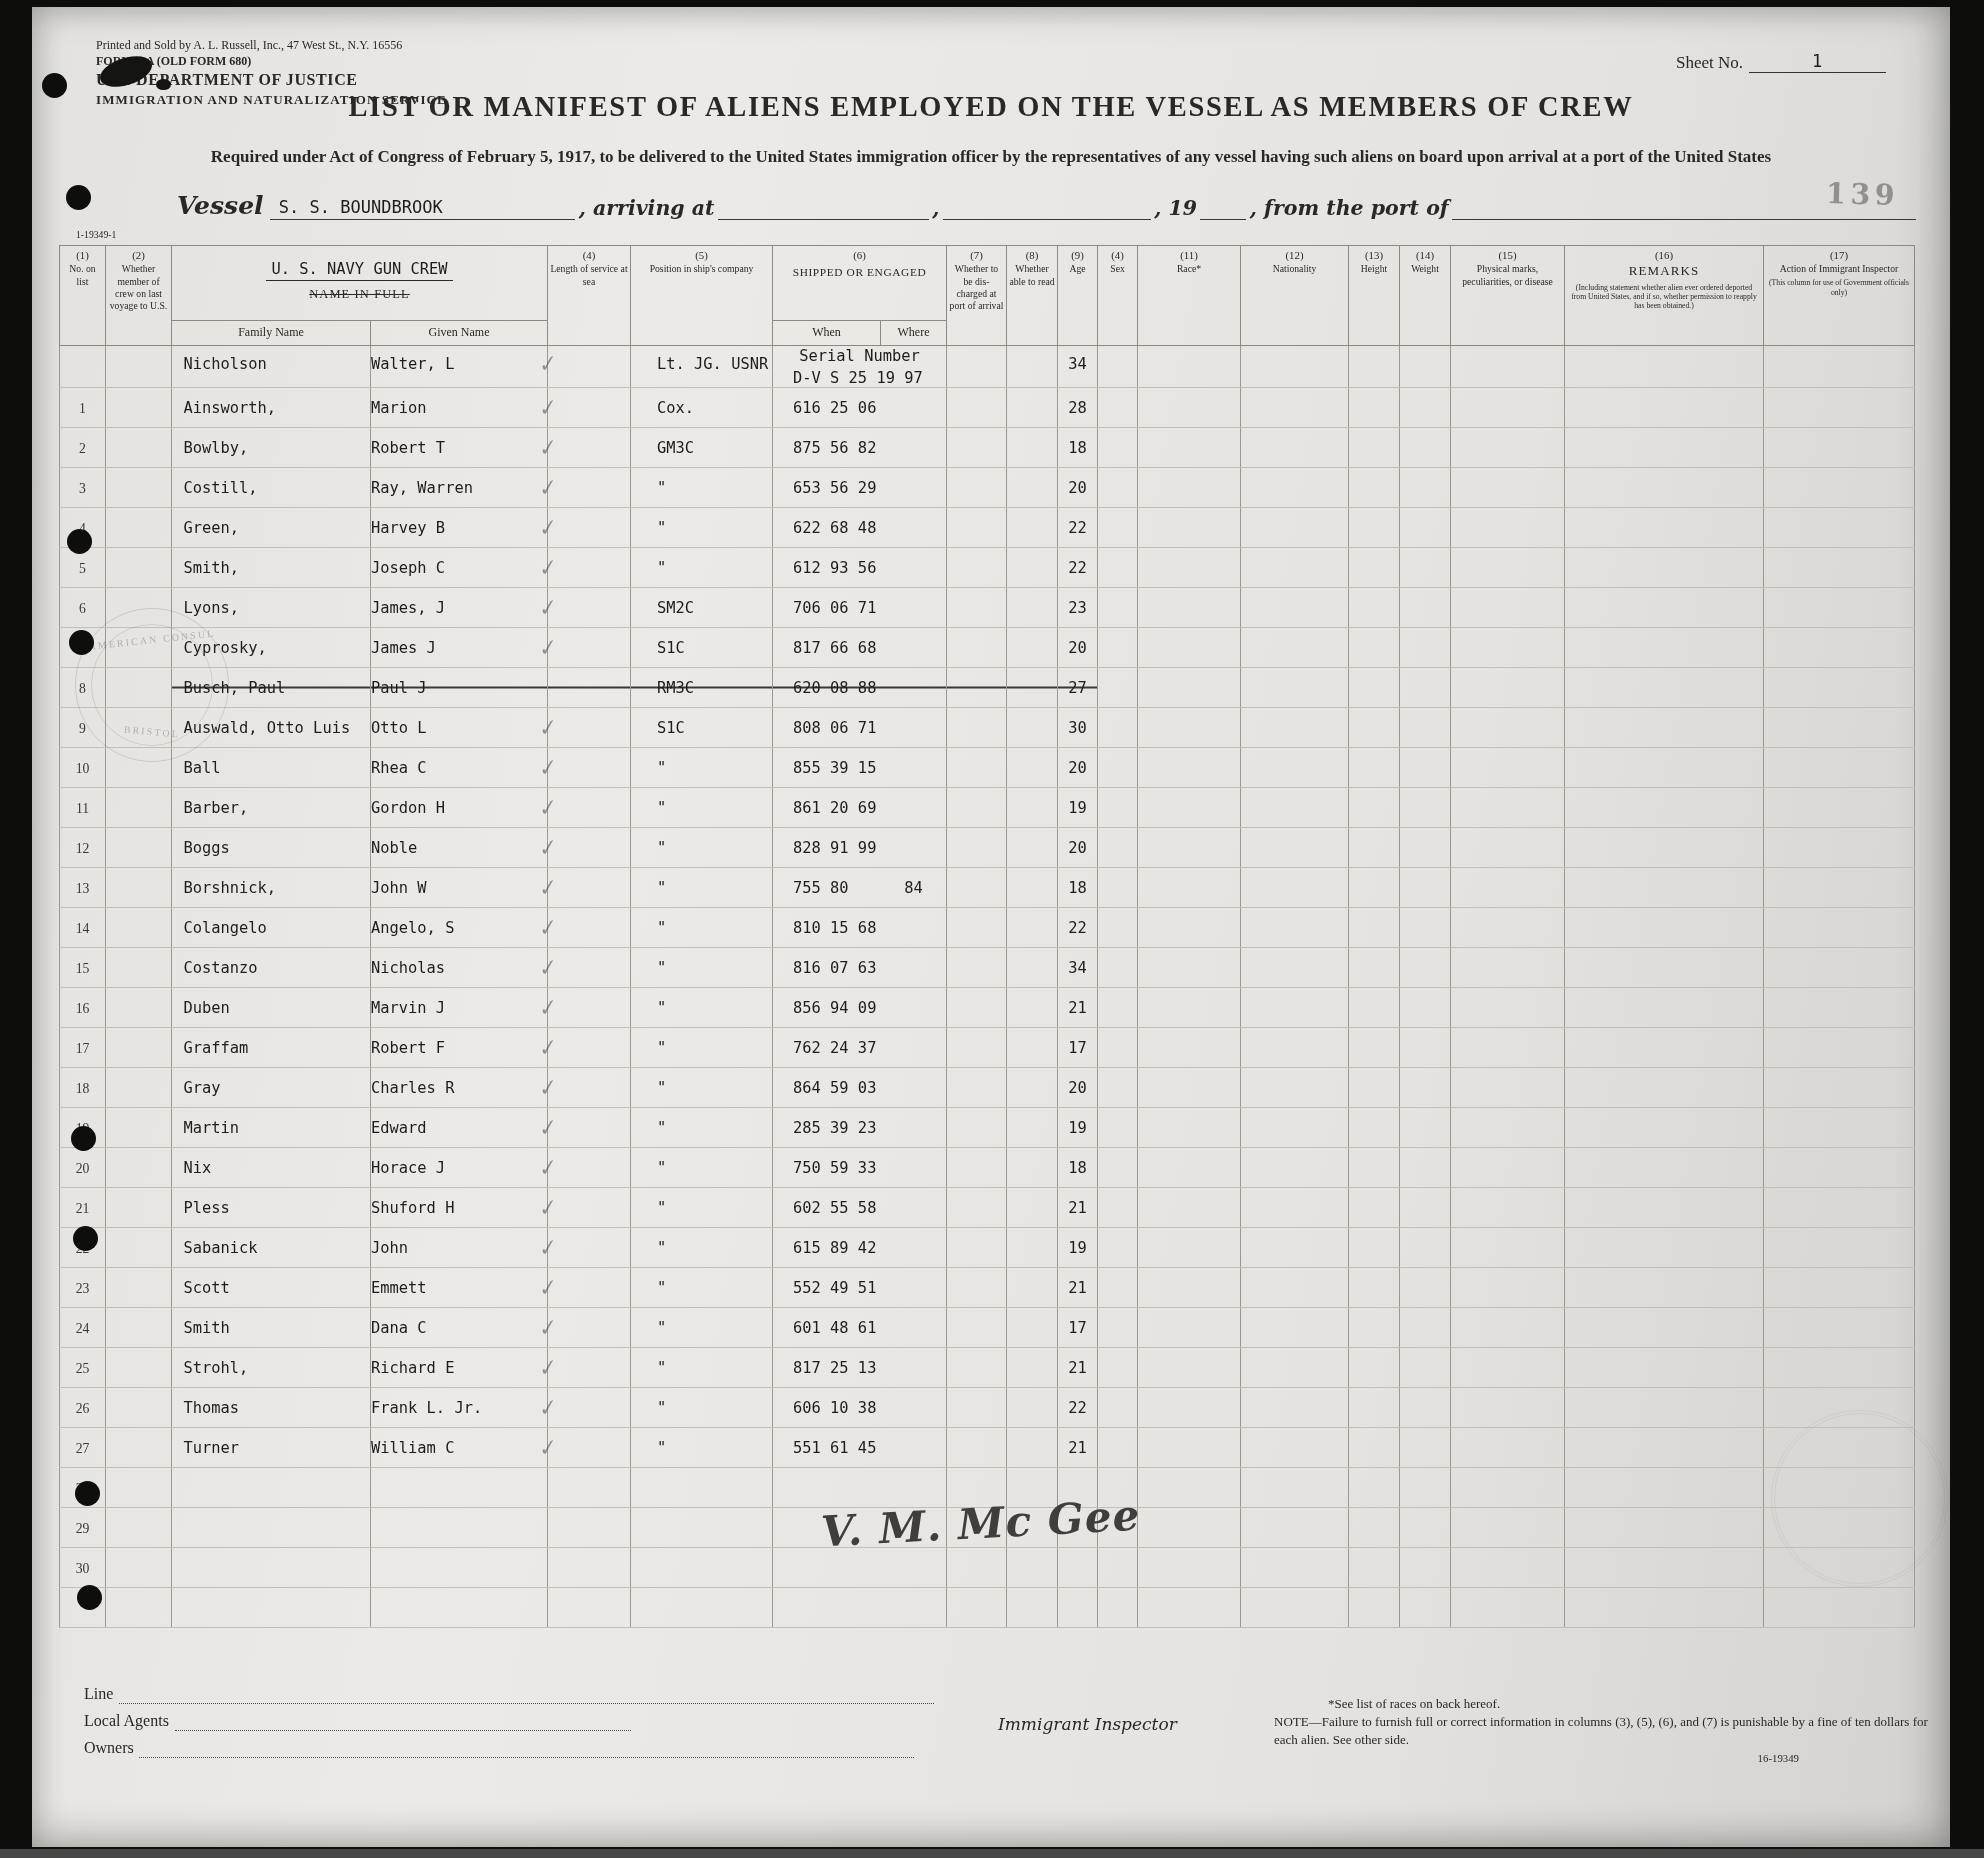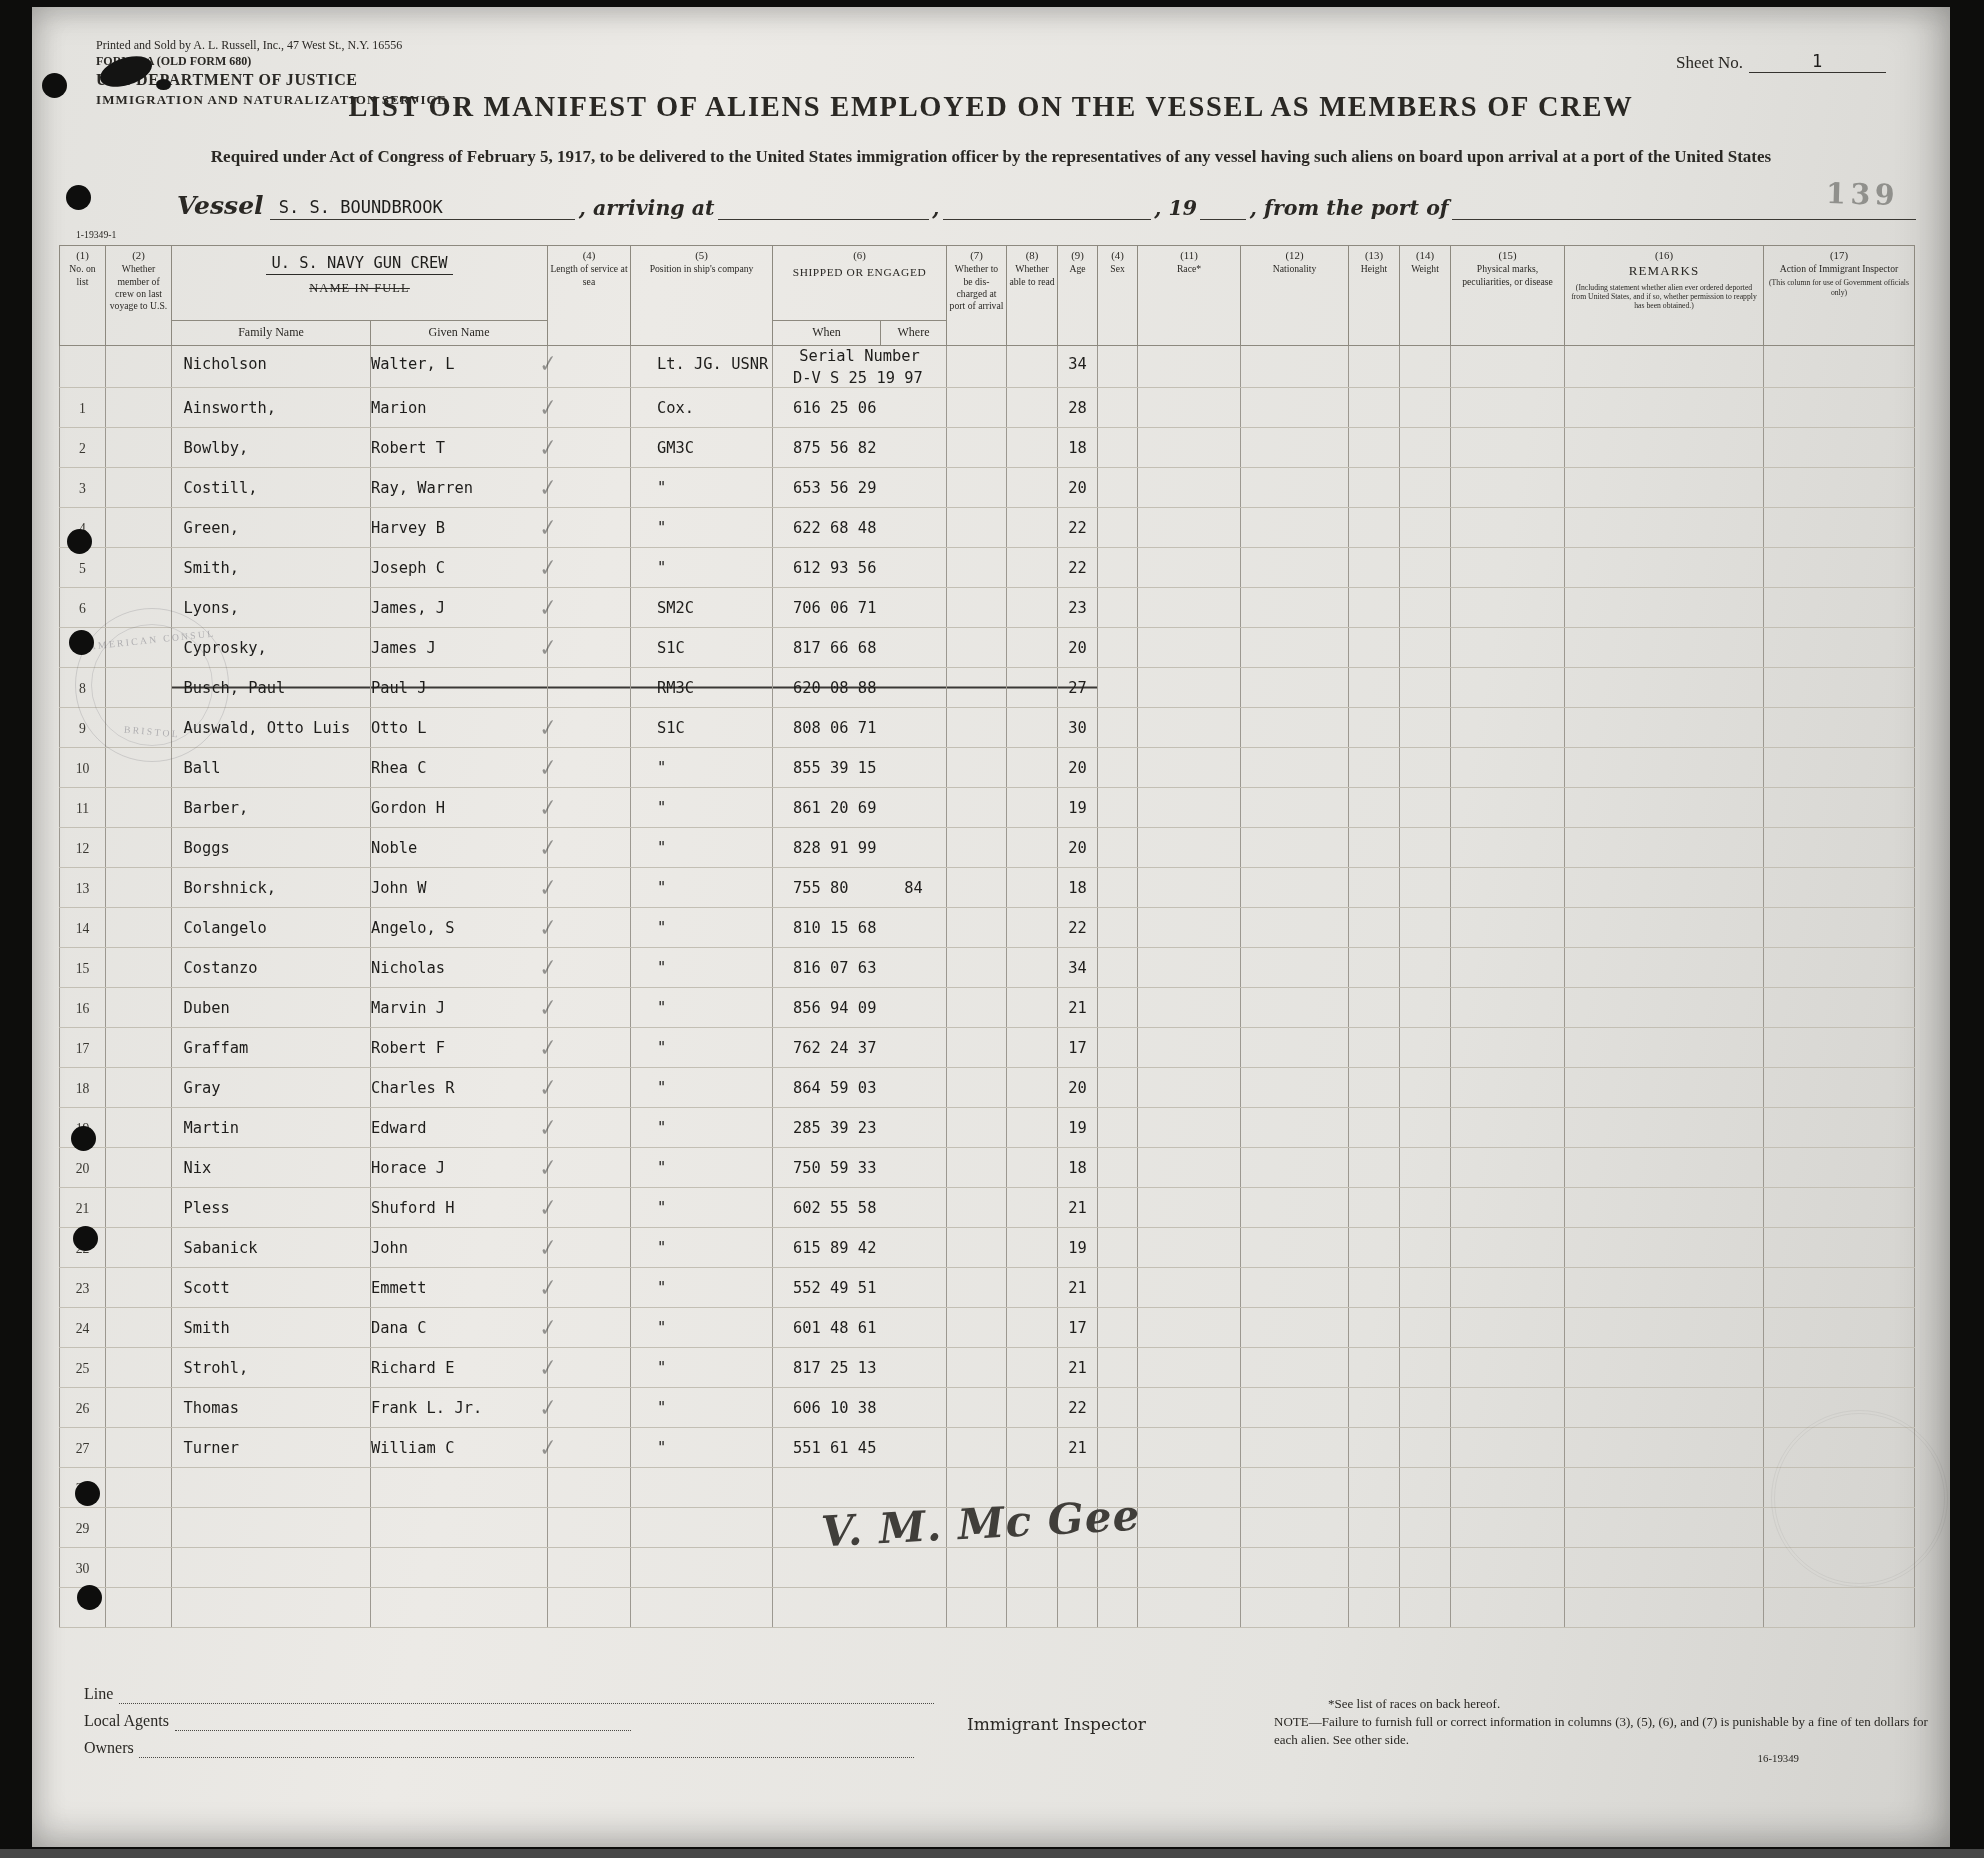--- a/index.html
+++ b/index.html
@@ -39,21 +39,21 @@
   .manifest{position:absolute;left:27px;top:238px;width:1855px;border-collapse:collapse;table-layout:fixed}
   .manifest th{border:0.6px solid #8d897f;vertical-align:top;padding:3.4px 2.3px;font-weight:normal}
   .manifest thead{border-bottom:1.7px solid #524f47}
   .h-main th{height:75px}
   .h-sub th{height:25px;font-size:12px;vertical-align:middle;text-align:center;padding:1.1px}
   .cnum{font-size:10.8px;text-align:center}
   .cdesc{font-size:9.7px;text-align:center;line-height:1.25;margin-top:2.3px}
   .cnote{font-size:7.7px;text-align:center;line-height:1.2;margin-top:2.8px;padding:0 1.7px}
   .remarks-title{font-size:13px;letter-spacing:1.1px}
   .name-head,.shipped-head{text-align:center}
-  .group-head{display:inline-block;font-size:15.4px;border-bottom:1.1px solid #2c2b28;padding:1.1px 5.7px 1.7px;margin-top:4px}
+  .group-head{display:inline-block;font-size:15.4px;border-bottom:1.1px solid #2c2b28;padding:1.1px 5.7px 1.7px;margin-top:10px}
   .name-full{font-size:12.5px;letter-spacing:1.1px;text-decoration:line-through;margin-top:5.7px;text-align:center}
   .shipped-title{font-size:11.4px;letter-spacing:0.6px;margin-top:4.6px;text-align:center}
 
   .manifest tbody td{height:40px;vertical-align:middle;border-left:0.6px solid #9c9890;border-right:0.6px solid #9c9890;border-top:0.6px solid #c3bfb4;border-bottom:0.6px solid #c3bfb4}
   .c-no{font-size:13.7px;text-align:center;vertical-align:top;padding-top:1.7px;color:#393731}
   .c-family,.c-given,.c-position,.c-serial,.c-age{font-family:"DejaVu Sans Mono",monospace;font-size:15.4px;color:#1e1d1b;white-space:pre}
   .c-family{padding-left:11.4px}
   .c-given{padding-left:0}
   .c-position{padding-left:26px}
   .c-serial{padding-left:20px}
@@ -72,21 +72,21 @@
   .stamp-ring::after{content:"";position:absolute;inset:15px;border:1.1px solid rgba(65,65,78,.15);border-radius:50%}
   .stamp-word-top{position:absolute;left:50%;top:25px;transform:translateX(-50%) rotate(-6deg);font-size:9.7px;letter-spacing:2.3px;color:rgba(60,60,75,.32);white-space:nowrap}
   .stamp-word-bottom{position:absolute;left:50%;bottom:24px;transform:translateX(-50%) rotate(5deg);font-size:9.7px;letter-spacing:2.3px;color:rgba(60,60,75,.32);white-space:nowrap}
   .seal{position:absolute;left:1739px;top:1403px;width:177px;height:177px;border:4px double rgba(40,40,40,.06);border-radius:50%}
 
   .footer-left{position:absolute;left:52px;top:1674px;width:923px;font-size:16px}
   .f-row{display:flex;align-items:center;height:27px}
   .f-label{white-space:nowrap;padding-right:5.7px}
   .dots{border-bottom:1.7px dotted #4c4a45;height:19.4px}
   .d-line{width:815px}.d-owners{width:775px}.d-agents{width:456px}
-  .inspector{position:absolute;left:935px;top:1707px;font-size:17px;font-family:"DejaVu Serif",serif}
+  .inspector{position:absolute;left:966px;top:1707px;font-style:italic;font-size:17px;font-family:"DejaVu Serif",serif}
   .footer-right{position:absolute;left:1242px;top:1688px;width:667px;font-size:13px;line-height:1.35}
   .races-note{margin-left:54px;margin-bottom:1.1px}
   .print-code{text-align:right;padding-right:142px;font-size:10.8px;margin-top:2.3px}
 </style>
 </head>
 <body>
 
 <div class="paper">
 
   <div class="print-block">

